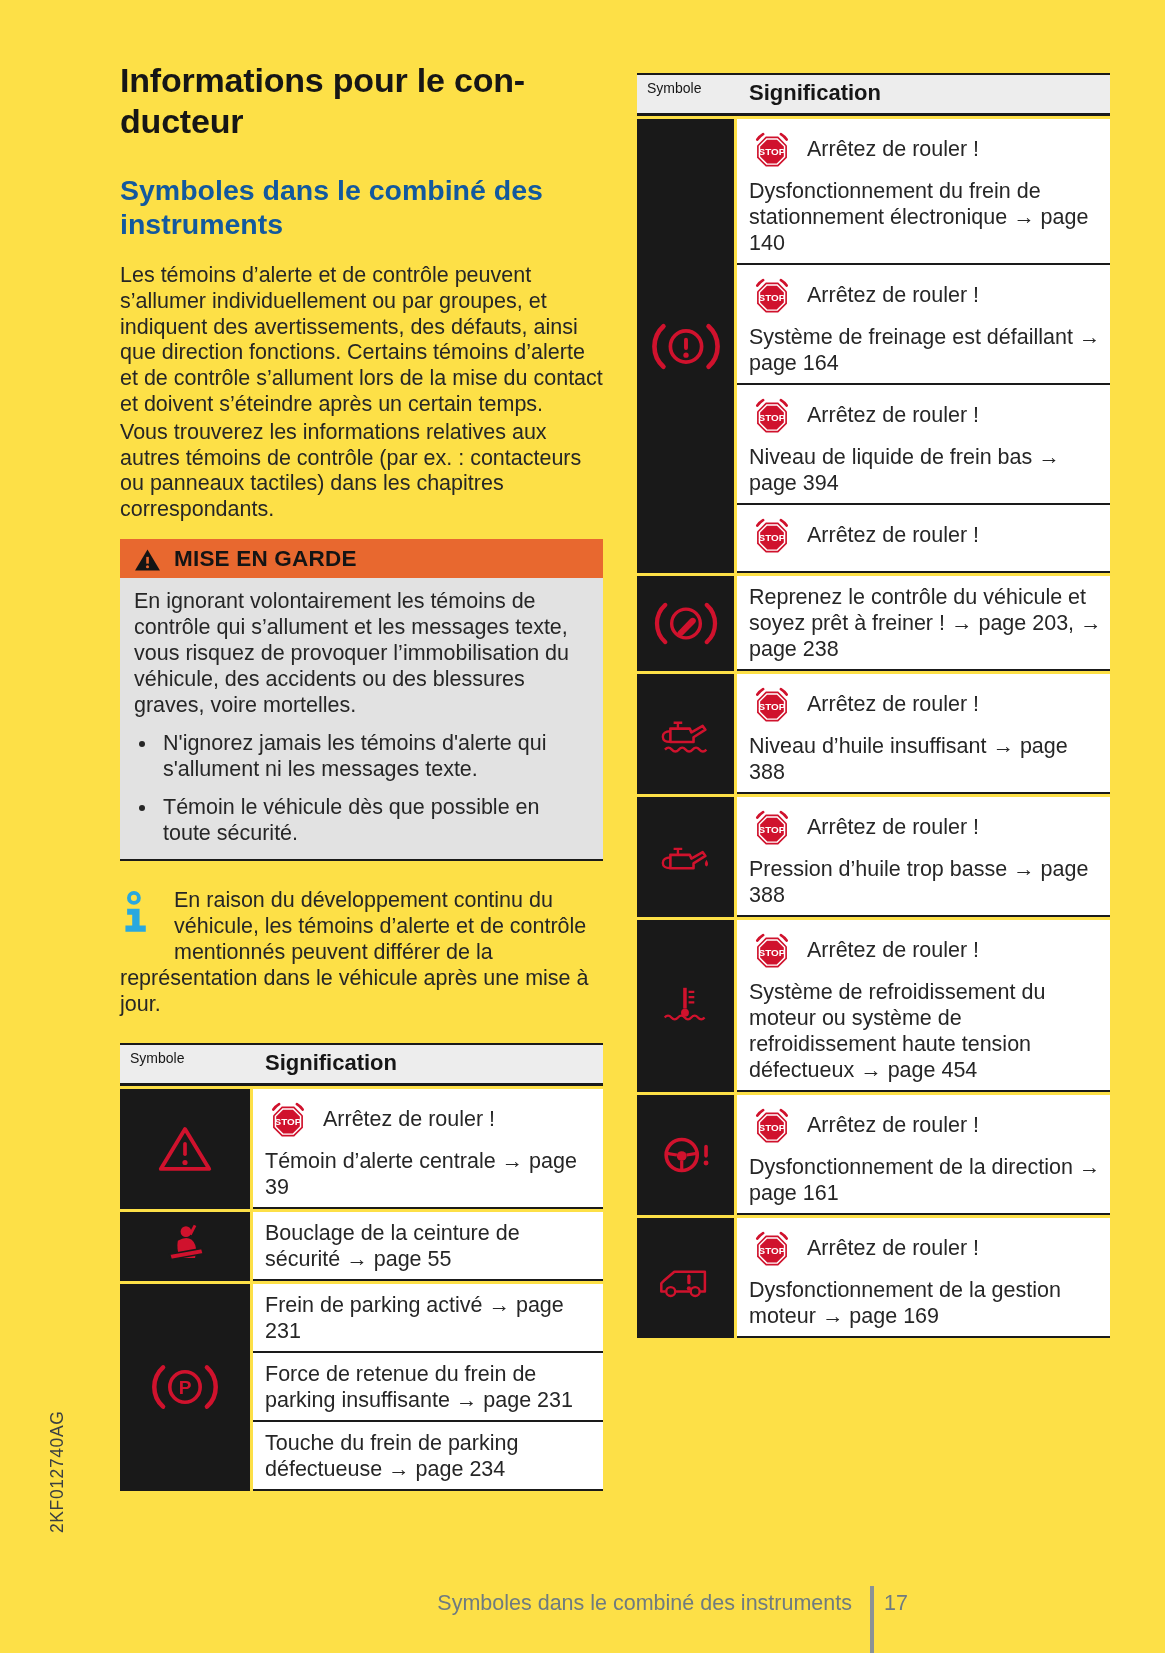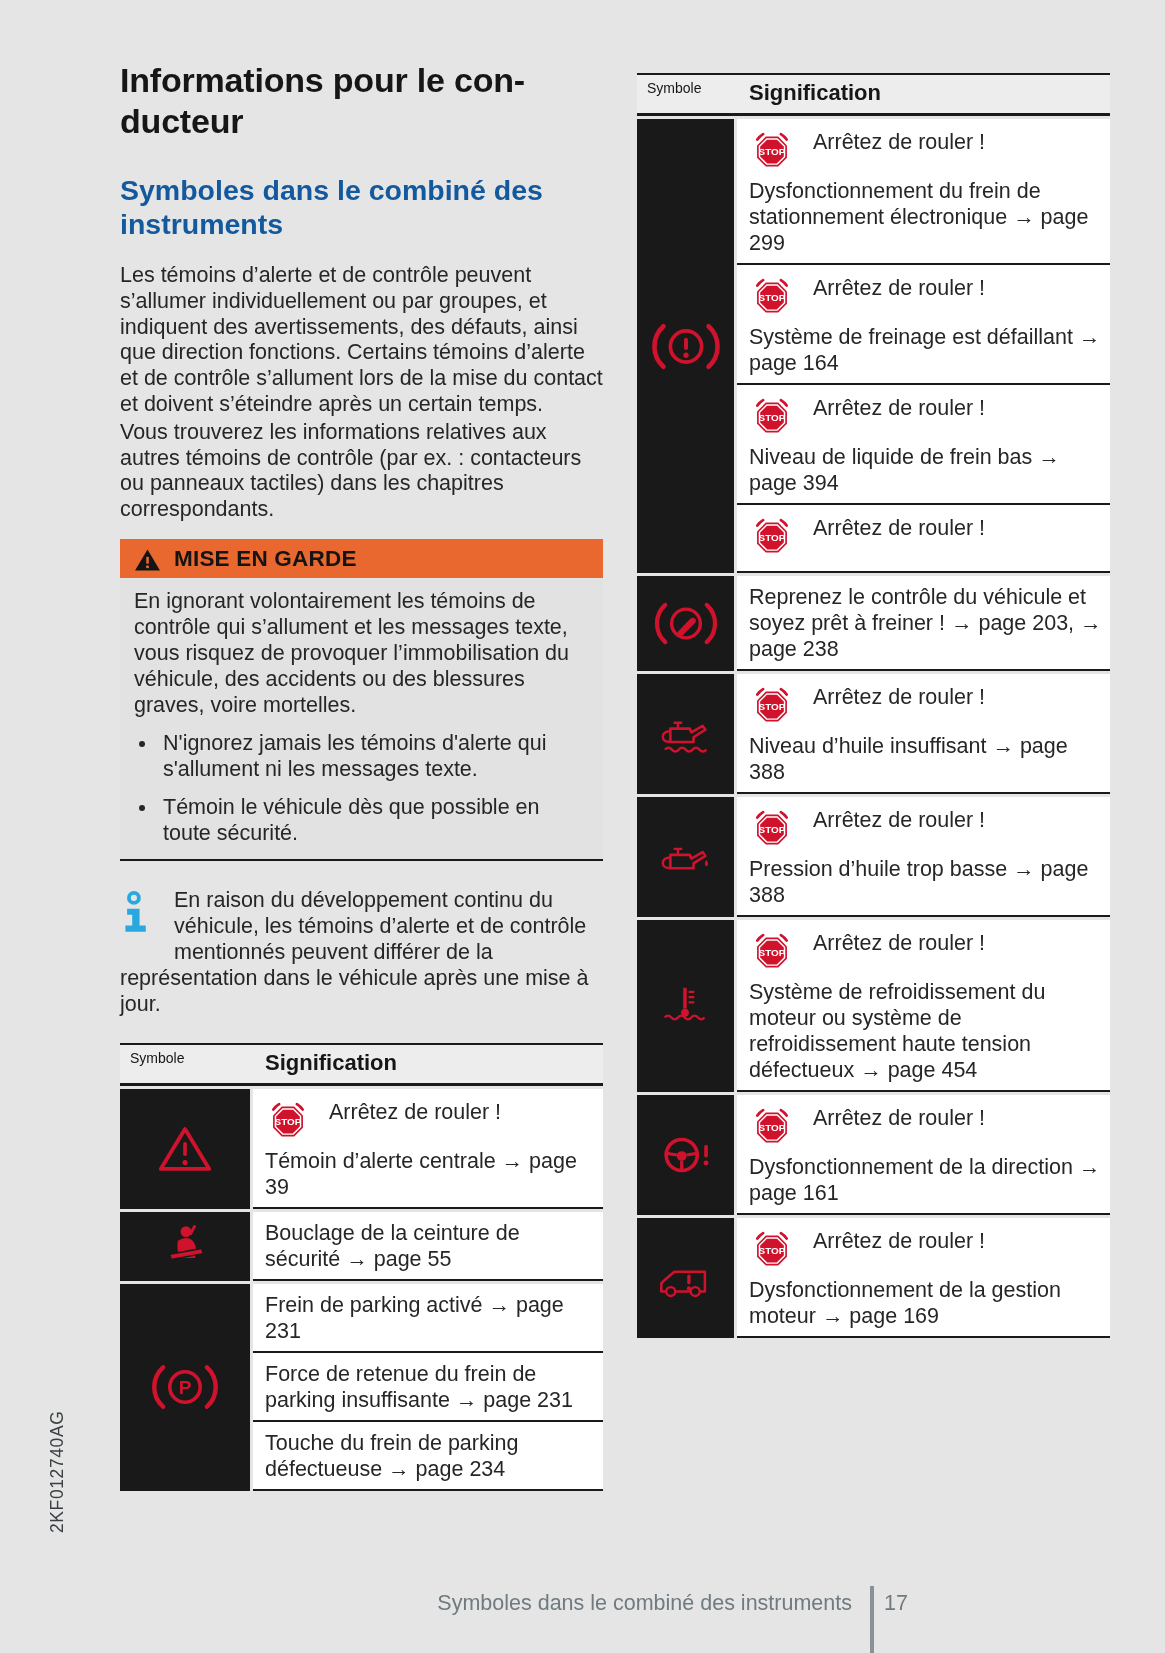--- a/index.html
+++ b/index.html
@@ -1,17 +1,17 @@
 <!DOCTYPE html>
 <html lang="fr"><head>
 <meta charset="utf-8">
 <style>
   *{margin:0;padding:0;box-sizing:border-box}
   html,body{background:#ffffff}
-  .page{position:relative;width:1165px;height:1653px;background:#e5e5e5;
+  .page{position:relative;width:1165px;height:1653px;background:#fde047;
         font-family:"Liberation Sans",sans-serif;color:#262626;overflow:hidden}
   .defs-svg{position:absolute;width:0;height:0;overflow:hidden}
 
   .col-left{position:absolute;left:120px;top:60px;width:483px}
   .col-right{position:absolute;left:637px;top:73px;width:473px}
 
   h1{font-size:34px;line-height:41px;font-weight:bold;color:#161616;letter-spacing:-0.2px}
   h2{margin-top:31px;font-size:28.5px;line-height:34px;font-weight:bold;color:#13599e}
   p.body{margin-top:22px;font-size:21.5px;line-height:25.8px}
   p.body + p.body{margin-top:2px}
@@ -33,21 +33,21 @@
   .sym-head{display:flex;background:#ededed;border-bottom:3px solid #1a1a1a;padding:5px 0 7px}
   .sym-head .c1{width:130px;padding-left:10px;font-weight:normal;font-size:14px;color:#161616}
   .sym-head .c2{flex:1;padding-left:15px;font-weight:bold;font-size:22px;color:#161616}
   .col-right .sym-head .c1{width:97px}
 
   .sym-group{display:flex;margin-top:3px}
   .icon-cell{width:130px;background:#191919;display:flex;align-items:center;justify-content:center;flex-shrink:0}
   .col-right .icon-cell{width:97px}
   .entries{flex:1;margin-left:3px}
   .entry{border-bottom:2px solid #1a1a1a;padding:8px 8px 7px 12px;font-size:21.5px;line-height:26px;background:#fff}
-  .stop-line{display:flex;align-items:flex-start;gap:18px;margin:2px 0 7px}
+  .stop-line{display:flex;align-items:center;gap:12px;margin:2px 0 7px}
   .stop-line .stop-ic{width:46px;height:42px;flex-shrink:0}
   .stop-line span{padding-bottom:2px}
 
   .footer-section{position:absolute;top:1591px;left:0;width:852px;text-align:right;
                   font-size:21.5px;color:#6f7b80}
   .footer-bar{position:absolute;top:1586px;left:870px;width:3.5px;height:67px;background:#8a9296}
   .footer-num{position:absolute;top:1591px;left:884px;font-size:21.5px;color:#6f7b80}
   .doc-code{position:absolute;left:47px;top:1533px;transform:rotate(-90deg);transform-origin:left top;
             font-size:17.5px;letter-spacing:0.6px;color:#3a3f42;white-space:nowrap}
 </style>
@@ -242,21 +242,21 @@
             </svg>
         </div>
         <div class="entries">
           <div class="entry">
             <div class="stop-line">
               <svg class="stop-ic">
                   <use href="#sym-stop"></use>
                 </svg>
               <span>Arrêtez de rouler !</span>
             </div>
-            <div>Dysfonctionnement du frein de stationnement électronique → page 299</div>
+            <div>Dysfonctionnement du frein de stationnement électronique → page 140</div>
           </div>
           <div class="entry">
             <div class="stop-line">
               <svg class="stop-ic">
                   <use href="#sym-stop"></use>
                 </svg>
               <span>Arrêtez de rouler !</span>
             </div>
             <div>Système de freinage est défaillant → page 164</div>
           </div>

